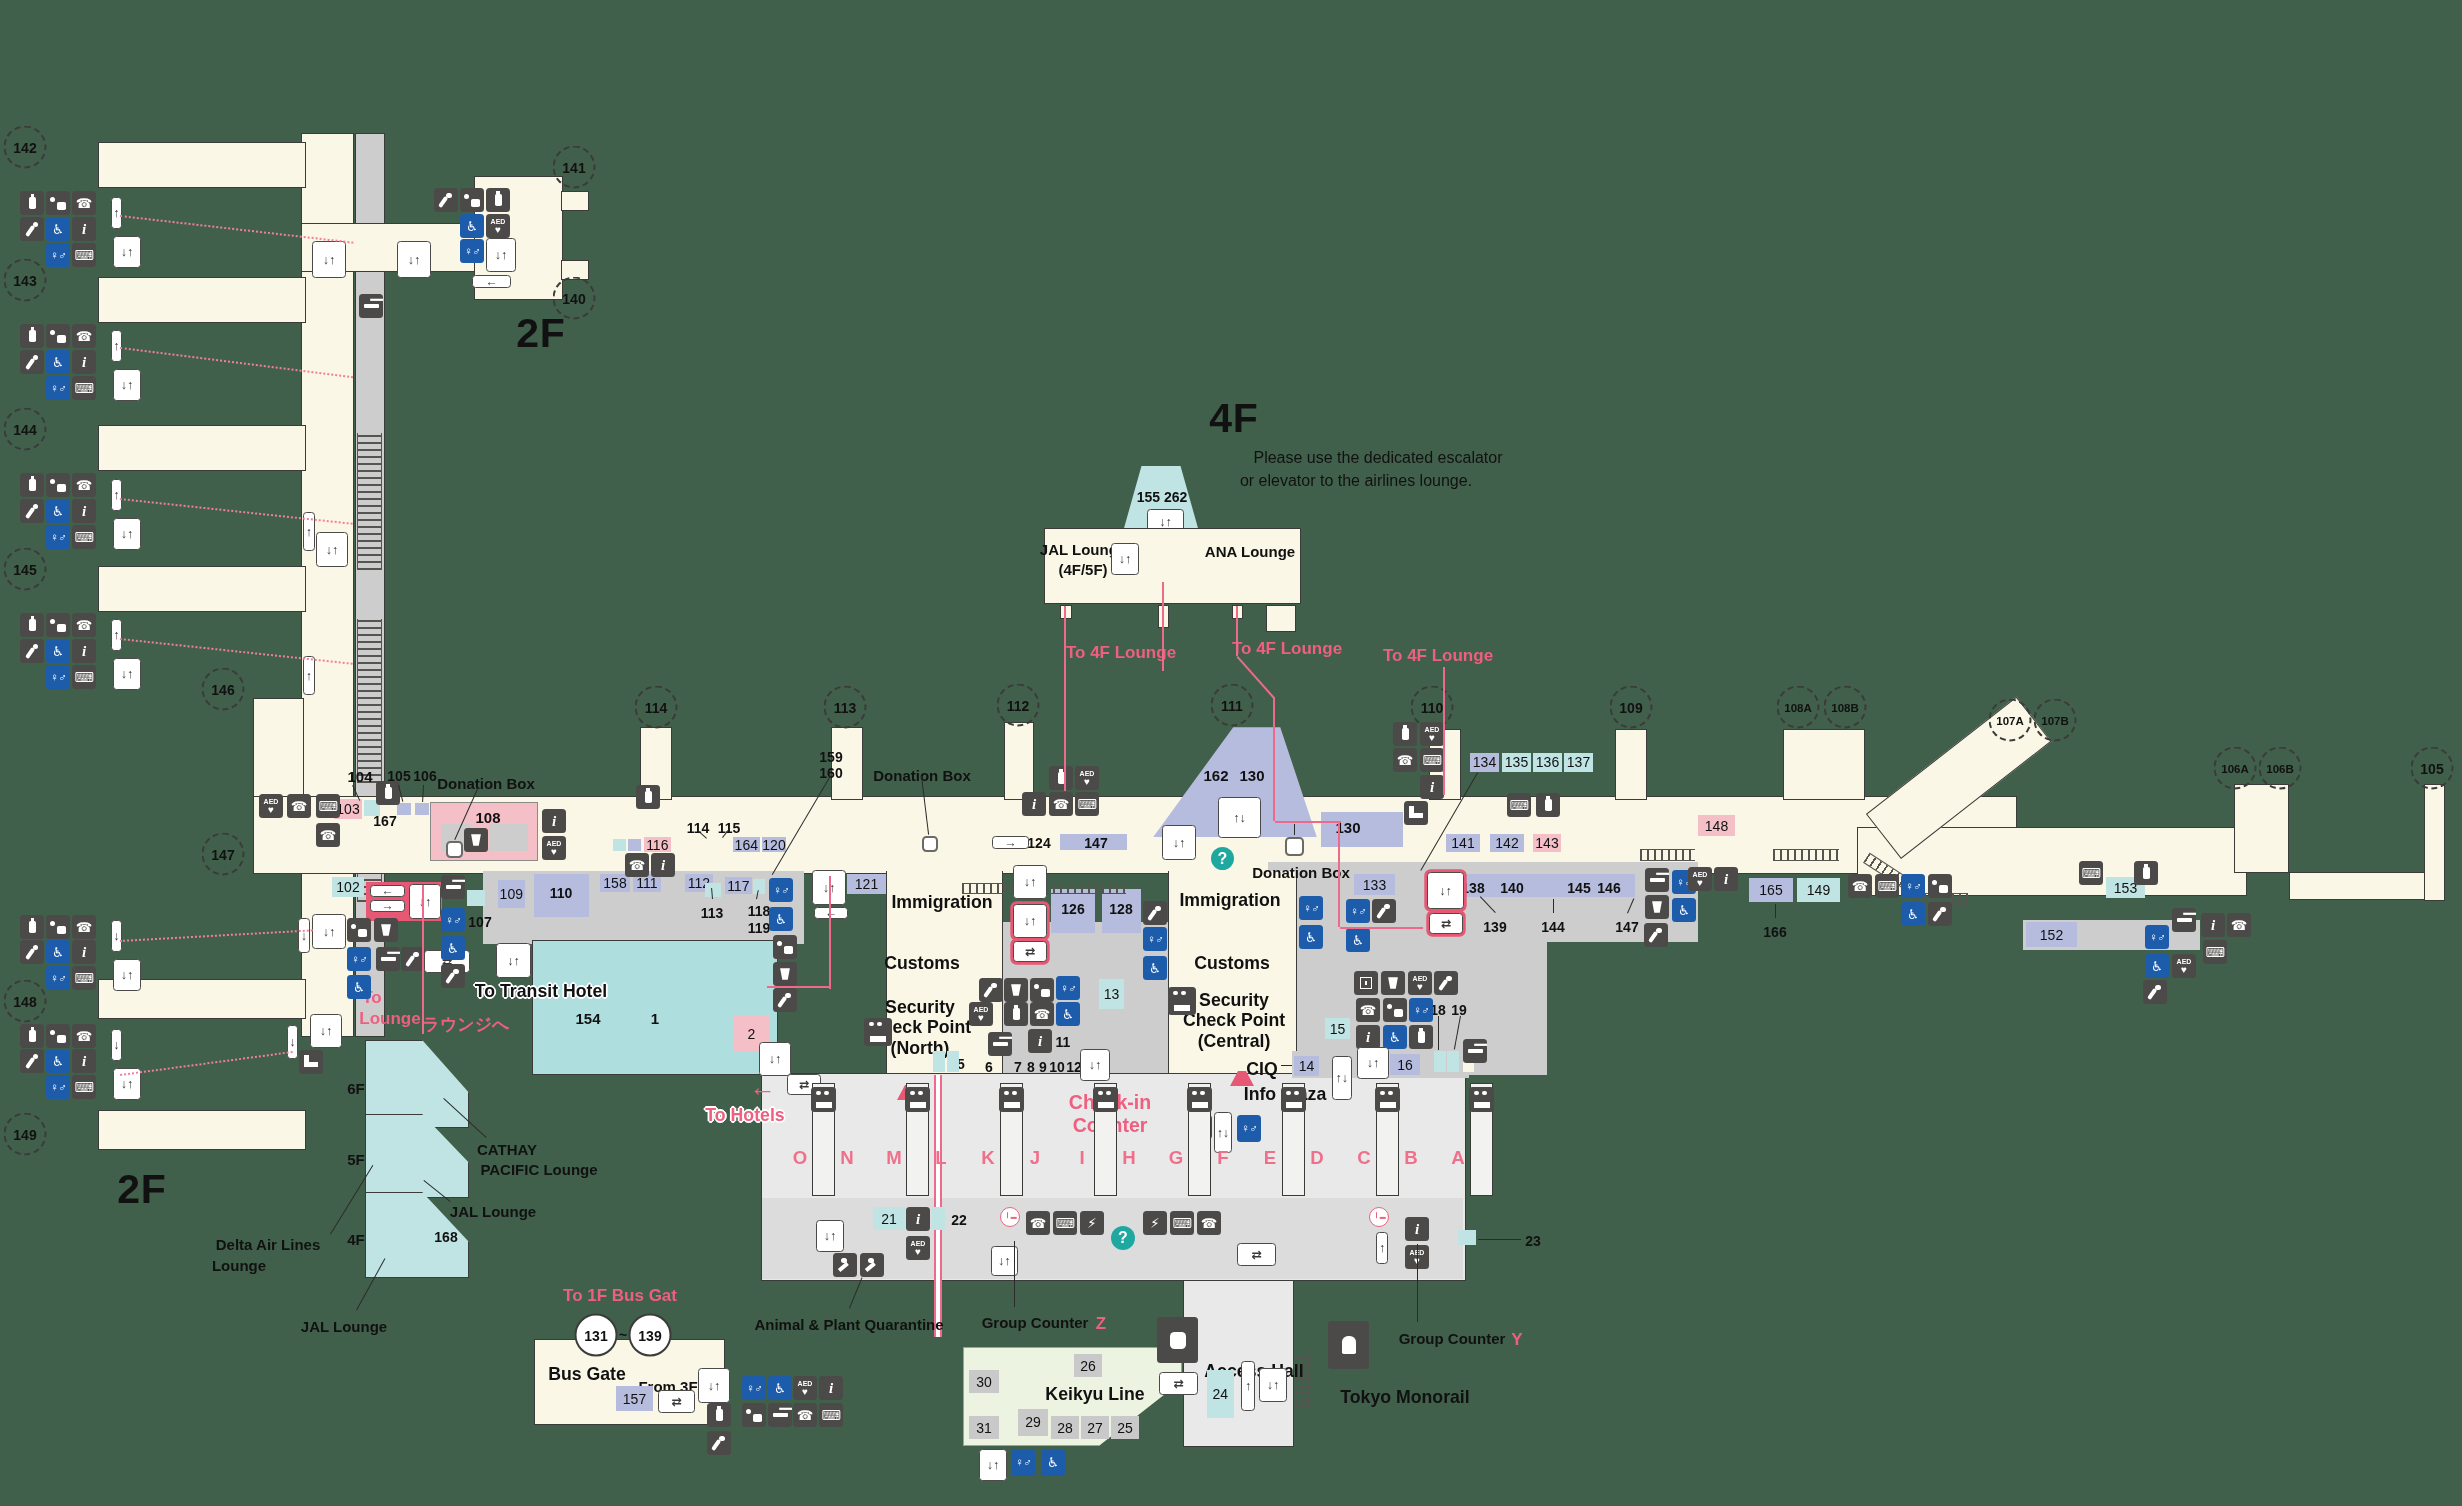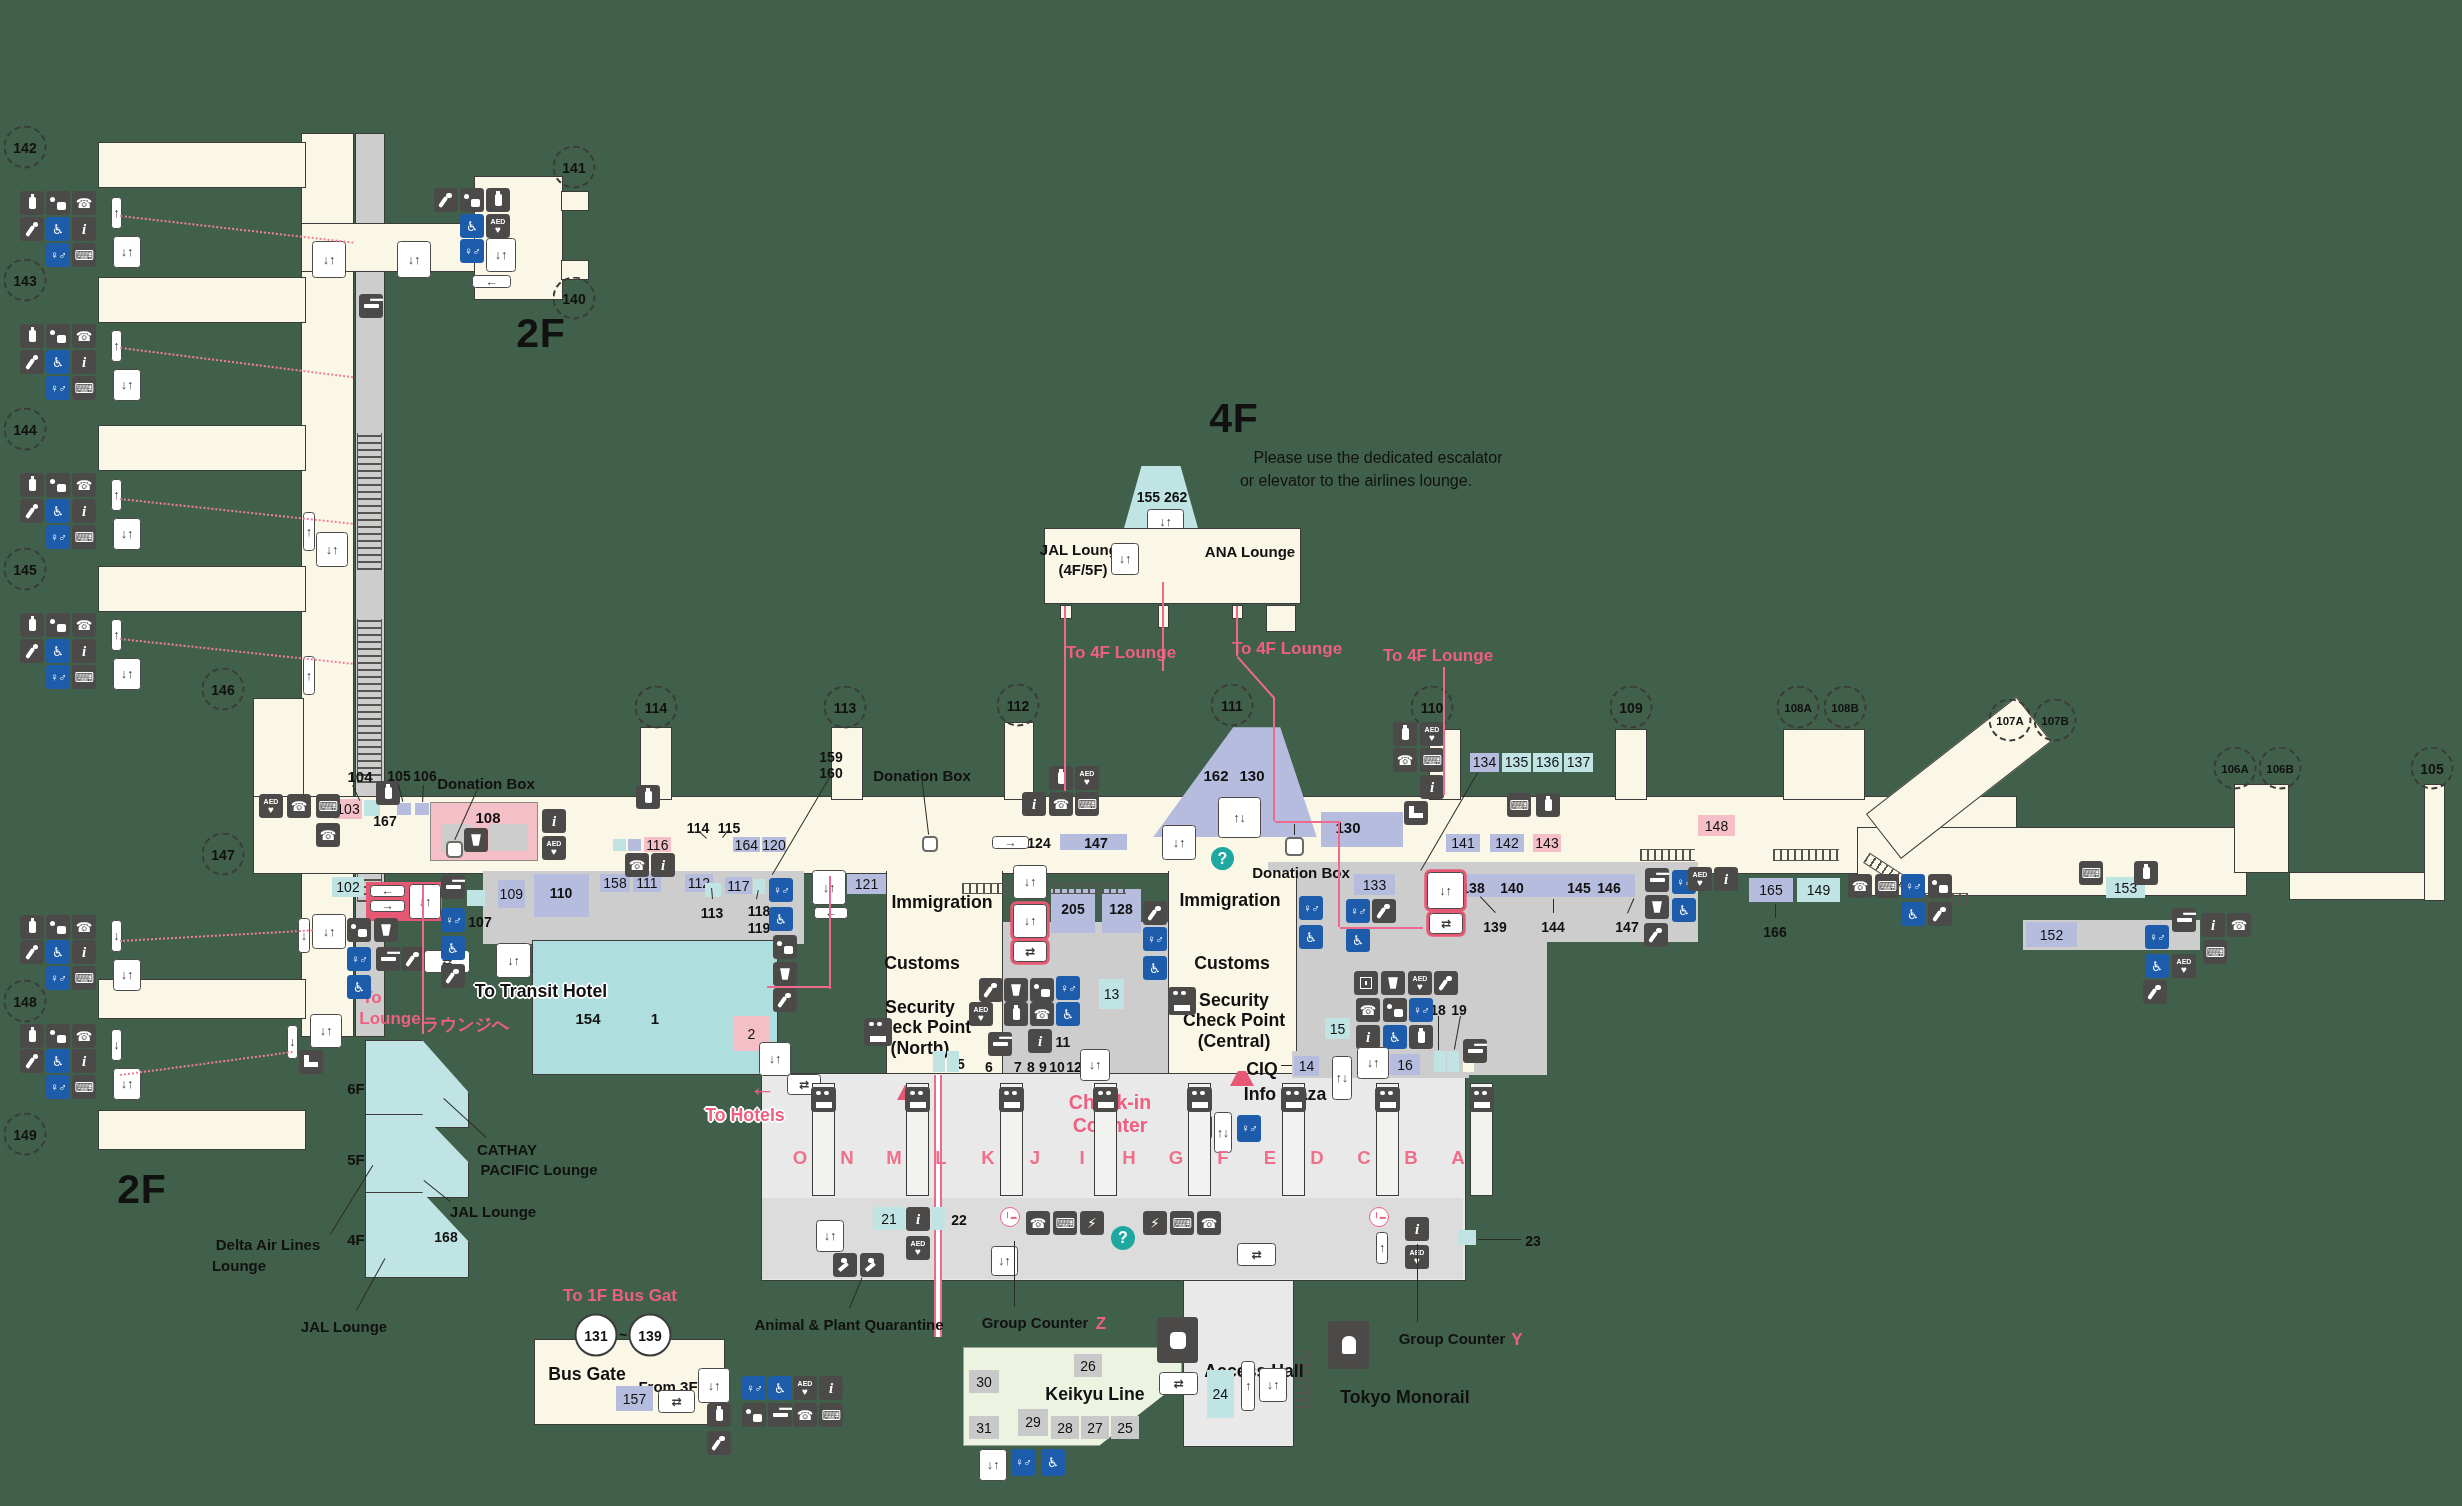--- a/index.html
+++ b/index.html
@@ -240,21 +240,21 @@
     <div class="t numb" style="left: 488px; top: 810px;">108</div>
     <div class="t num" style="left: 561px; top: 886px;">110</div>
     <div class="t numb" style="left: 588px; top: 1011px;">154</div>
     <div class="t numb" style="left: 655px; top: 1011px;">1</div>
     <div class="t numb" style="left: 1216px; top: 768px;">162</div>
     <div class="t numb" style="left: 1252px; top: 768px;">130</div>
     <div class="t num" style="left: 1162px; top: 490px;">155 262</div>
     <div class="t numb" style="left: 1348px; top: 820px;">130</div>
     <div class="t num" style="left: 1039px; top: 836px;">124</div>
     <div class="t num" style="left: 1096px; top: 836px;">147</div>
-    <div class="t num" style="left: 1073px; top: 902px;">205</div>
+    <div class="t num" style="left: 1073px; top: 902px;">126</div>
     <div class="t num" style="left: 1121px; top: 902px;">128</div>
     <div class="t num" style="left: 1473px; top: 881px;">138</div>
     <div class="t num" style="left: 1512px; top: 881px;">140</div>
     <div class="t num" style="left: 1579px; top: 881px;">145</div>
     <div class="t num" style="left: 1609px; top: 881px;">146</div>
     <div class="t num" style="left: 1495px; top: 920px;">139</div>
     <div class="t num" style="left: 1553px; top: 920px;">144</div>
     <div class="t num" style="left: 1627px; top: 920px;">147</div>
     <div class="t num" style="left: 1775px; top: 925px;">166</div>
     <div class="t num" style="left: 961px; top: 1057px;">5</div>

